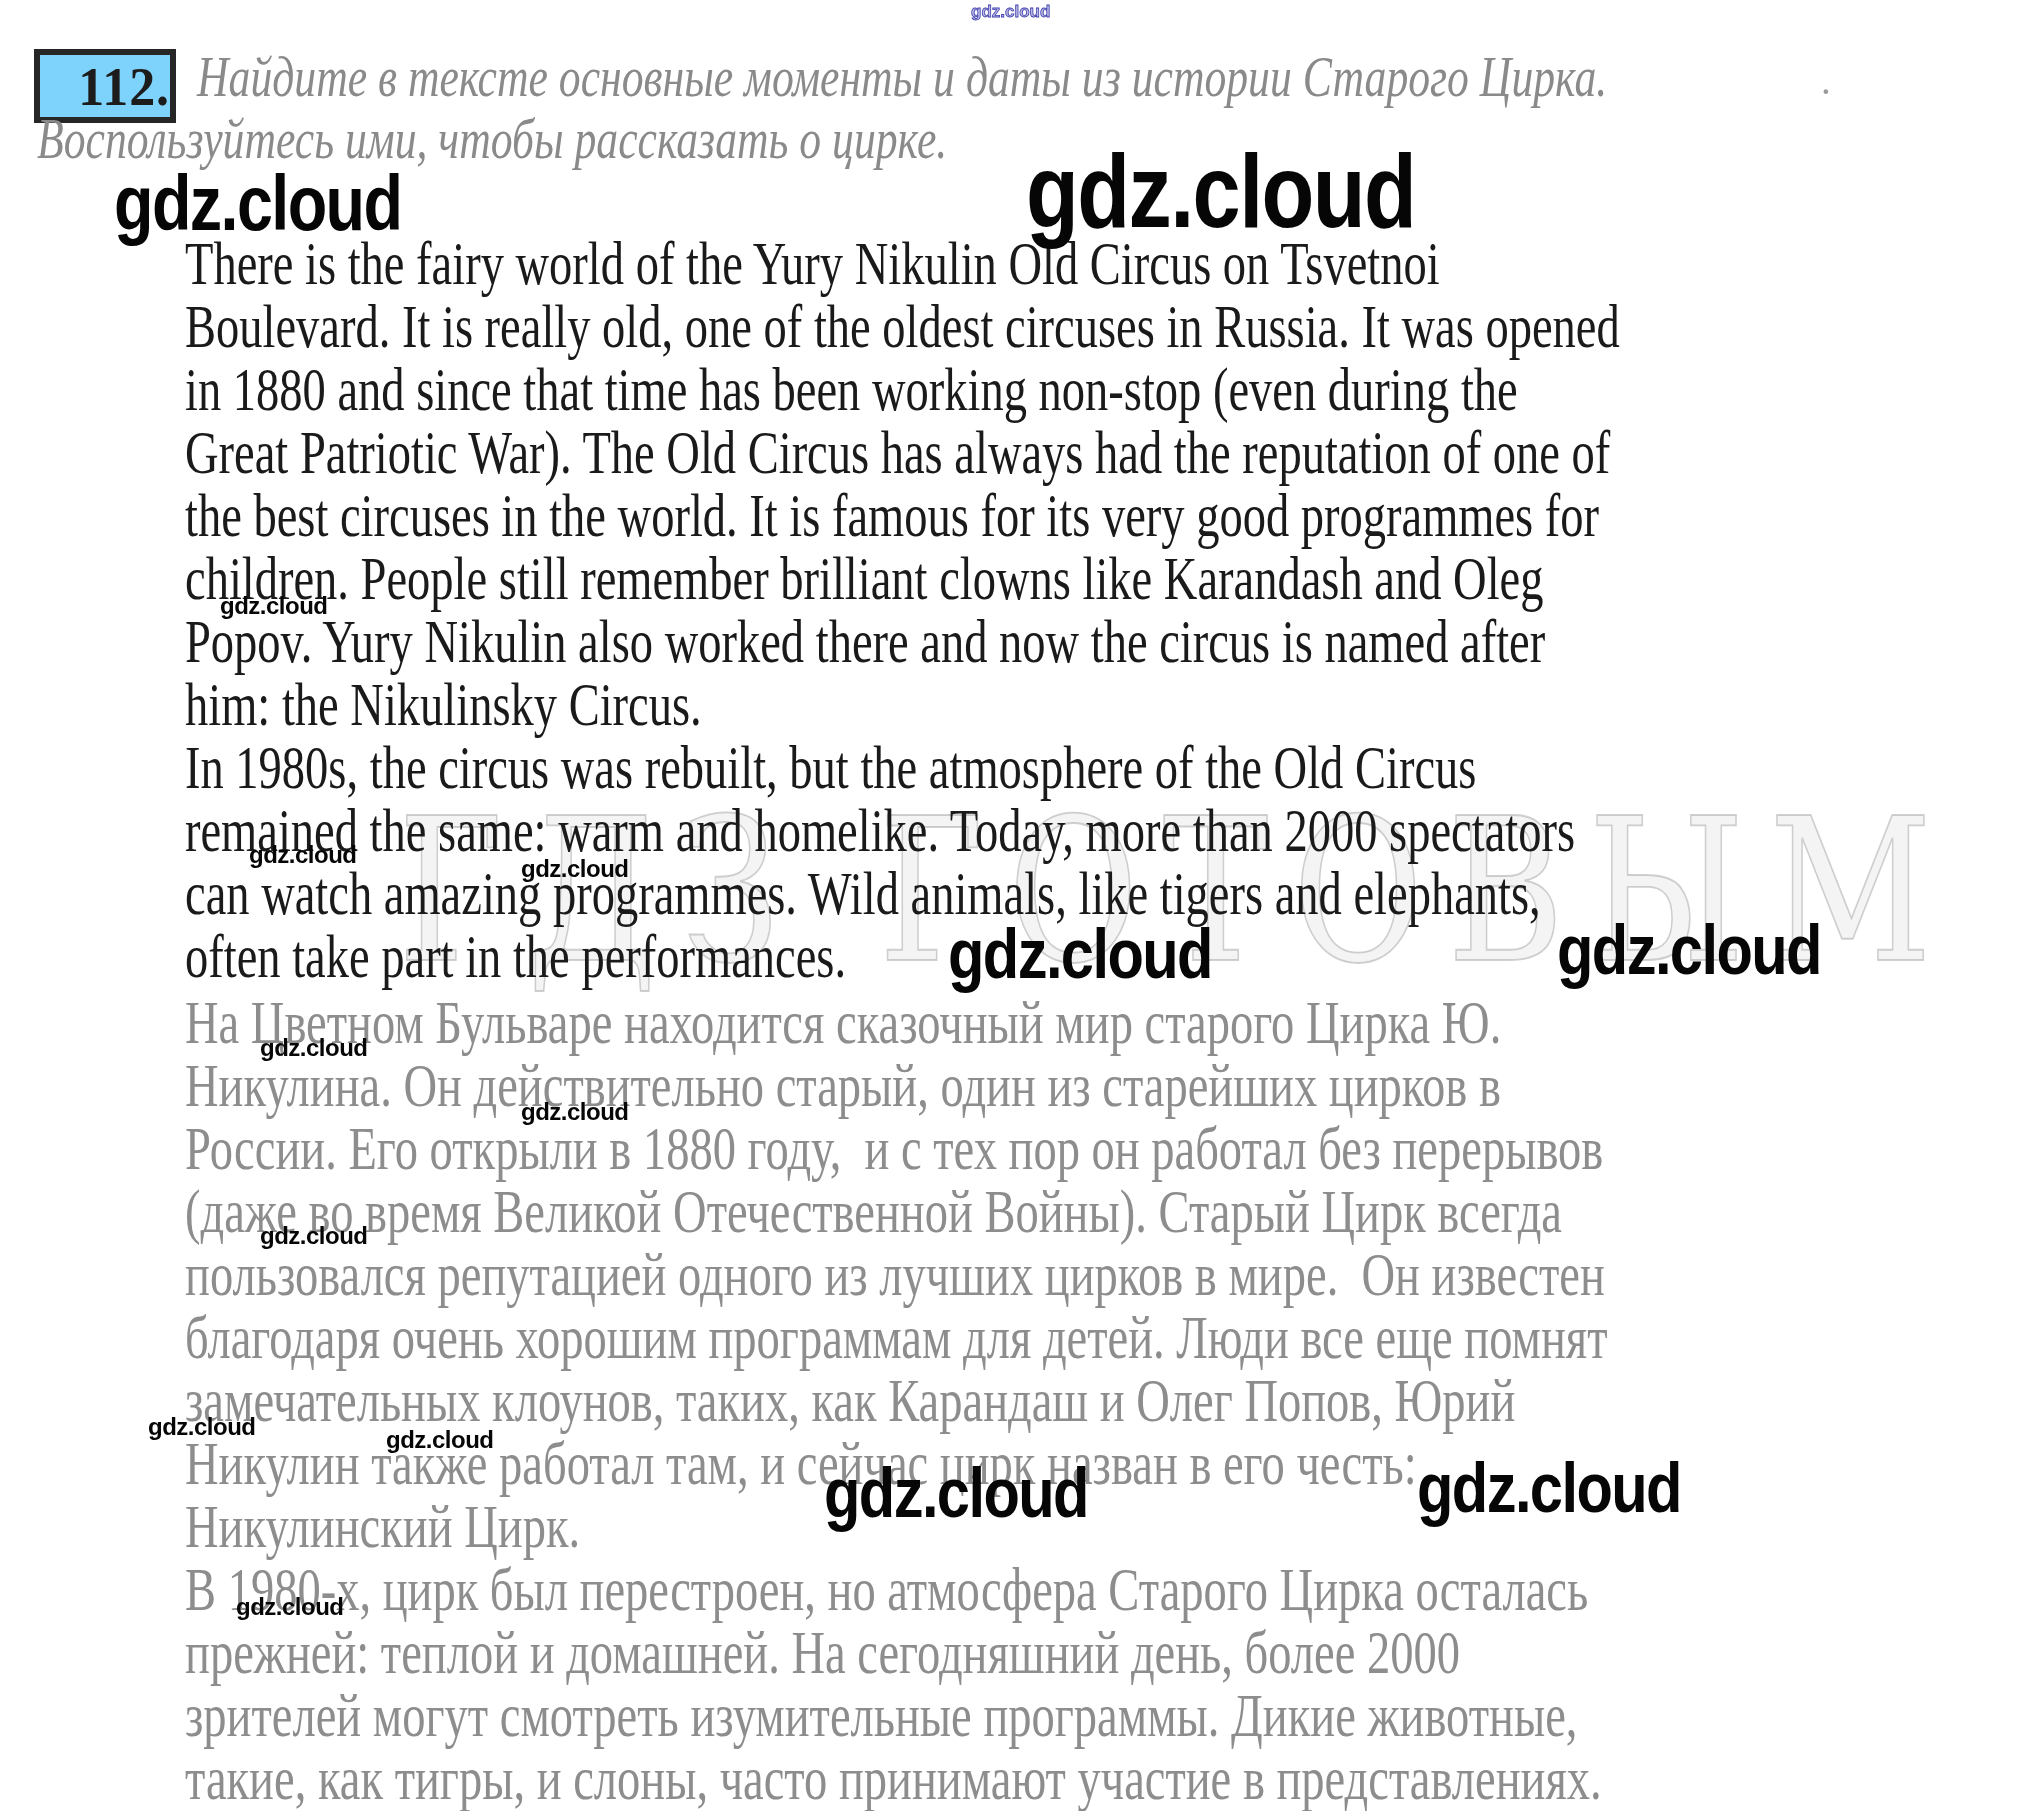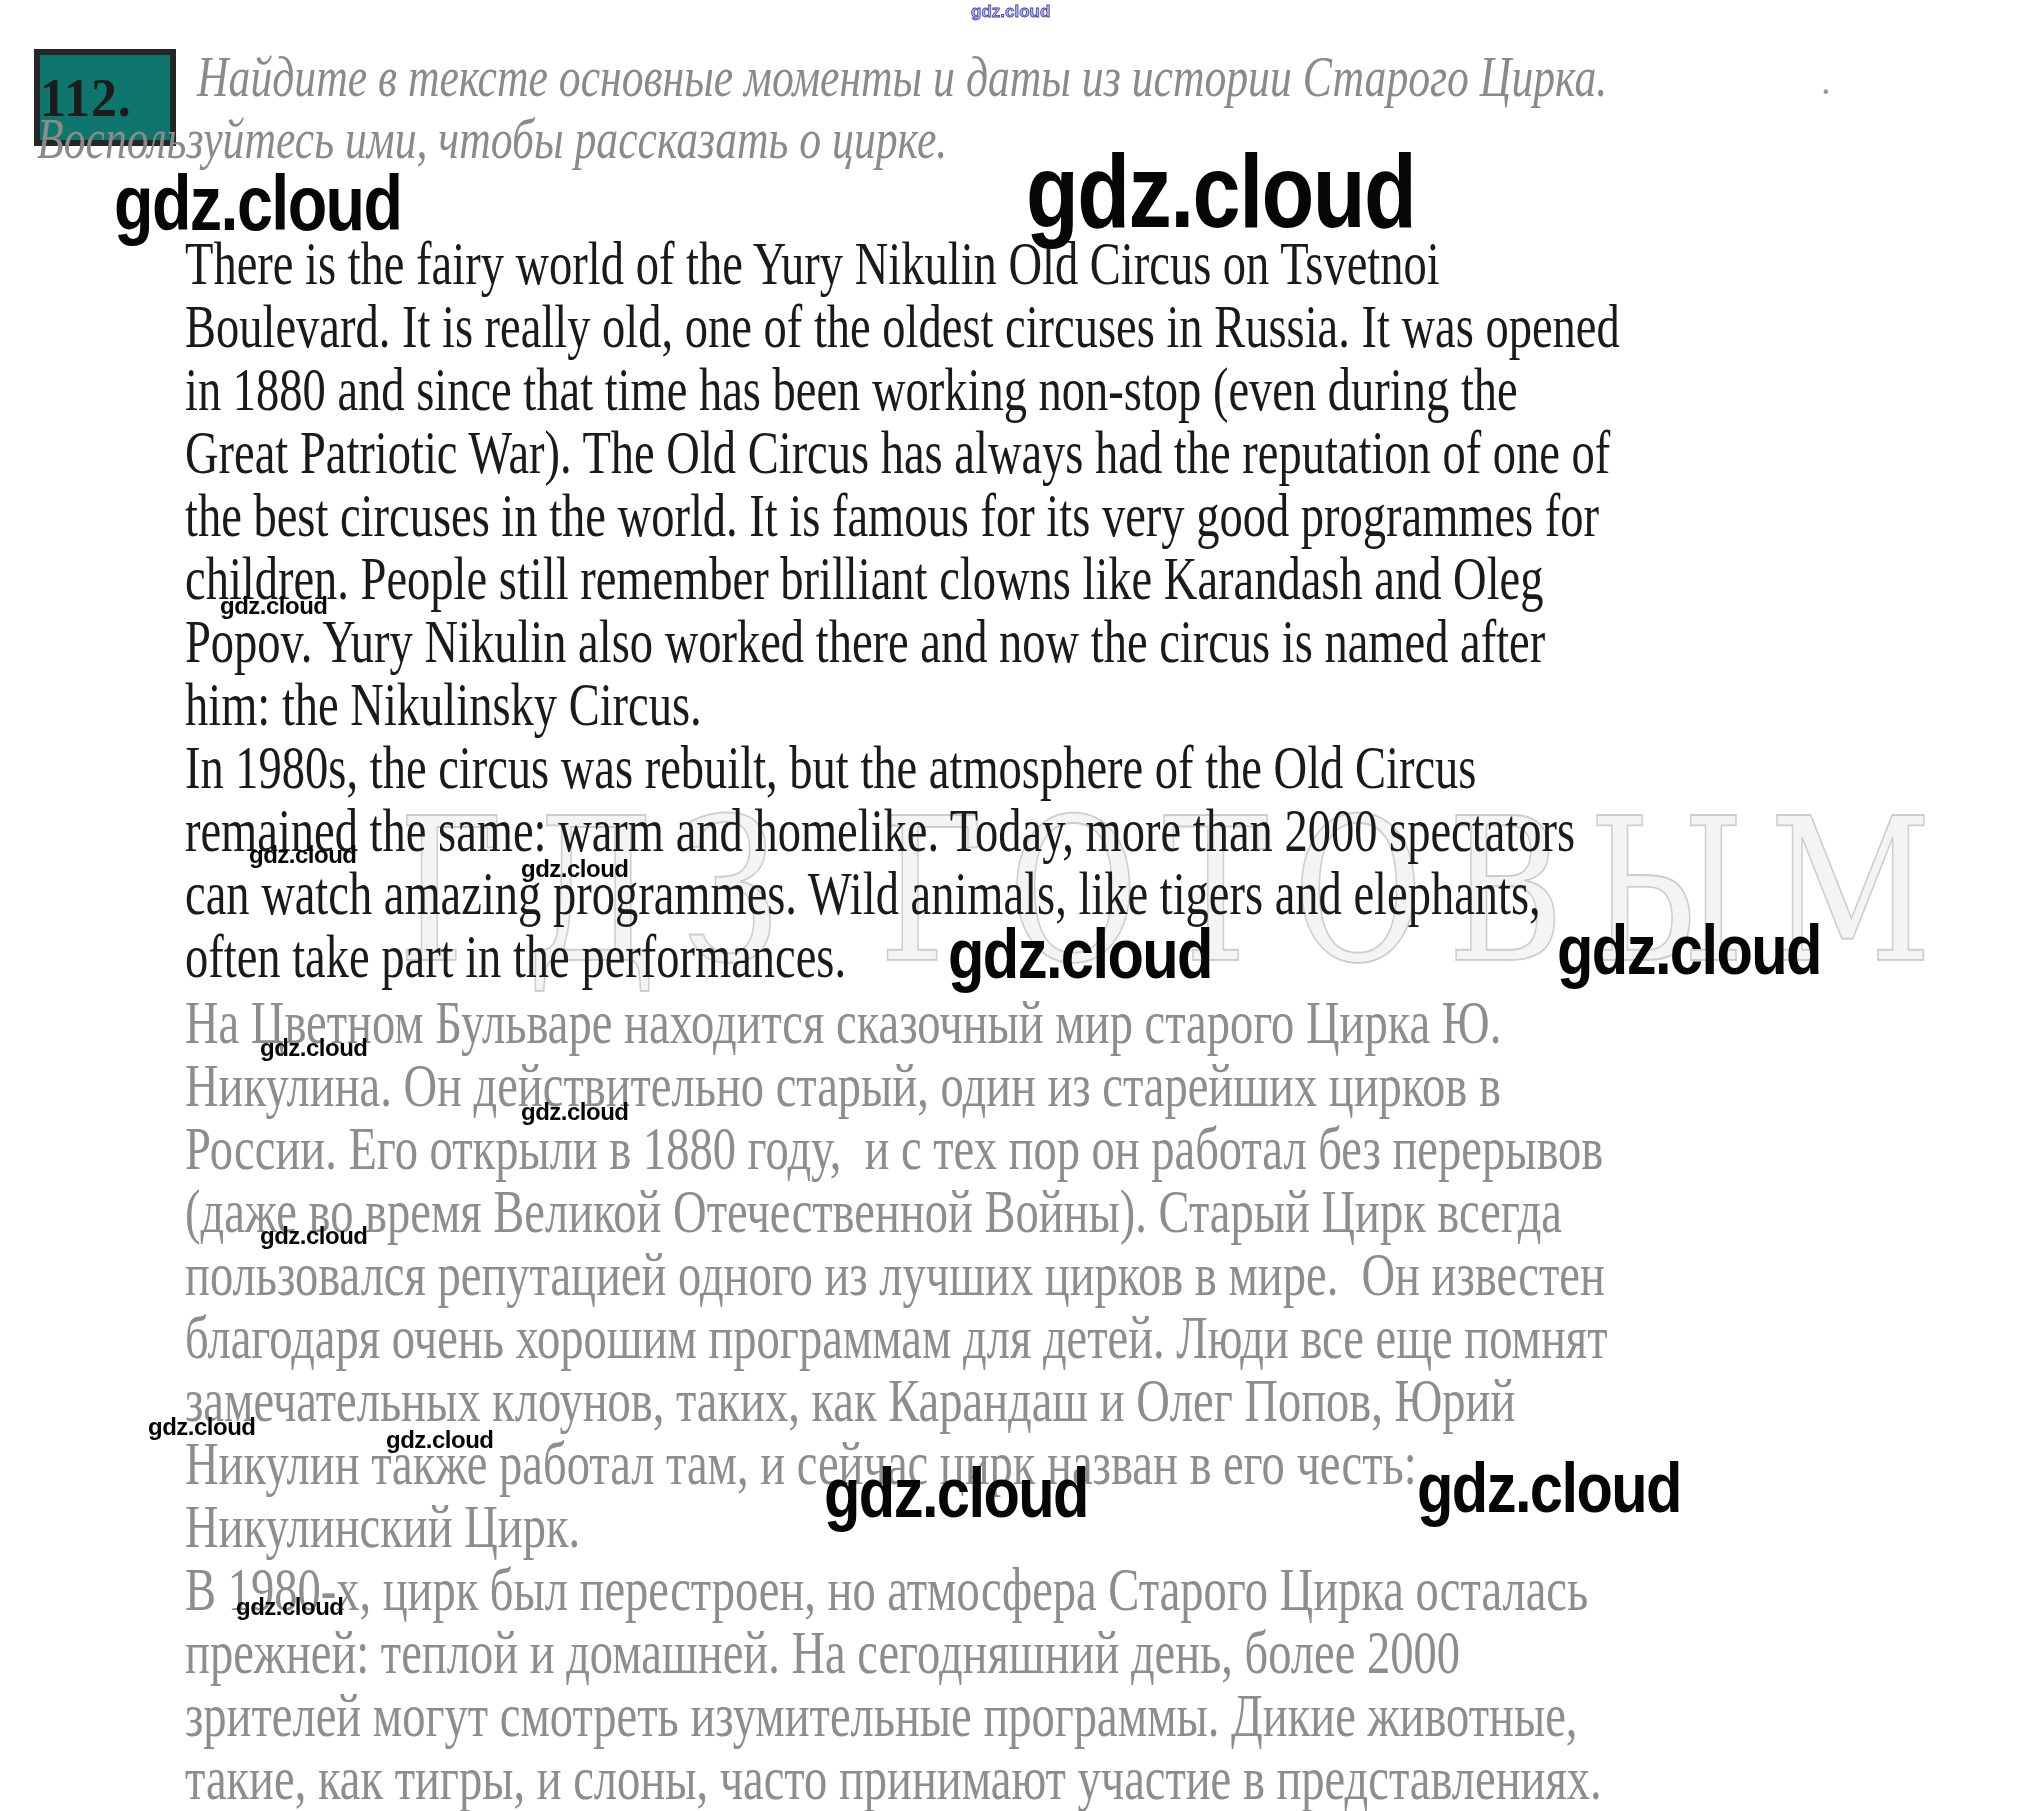--- a/index.html
+++ b/index.html
@@ -3,23 +3,23 @@
 <meta charset="utf-8">
 <style>
   html,body{margin:0;padding:0;}
   body{
     width:2021px;height:1812px;position:relative;overflow:hidden;
     background:#ffffff;
     font-family:"Liberation Serif", serif;
   }
   
   .num-box{
-    position:absolute;left:34px;top:49px;width:142px;height:97px;
-    border:6.6px solid #262626;box-sizing:border-box;background:#0f766e;
-    display:flex;align-items:center;justify-content:flex-start;
+    position:absolute;left:34px;top:49px;width:142px;height:74px;
+    border:6.6px solid #262626;box-sizing:border-box;background:#7dd3fc;
+    display:flex;align-items:center;justify-content:flex-end;
   }
   .num-box .num{
     font-family:"Liberation Serif",serif;font-weight:700;font-size:52px;color:#1c1c1c;
     letter-spacing:0.9px;transform:scaleY(1.05);
   }
   
   .task-line{
     position:absolute;white-space:pre;
     font-family:"Liberation Serif",serif;font-style:italic;
     font-size:56px;line-height:56px;color:#8a8a8a;

